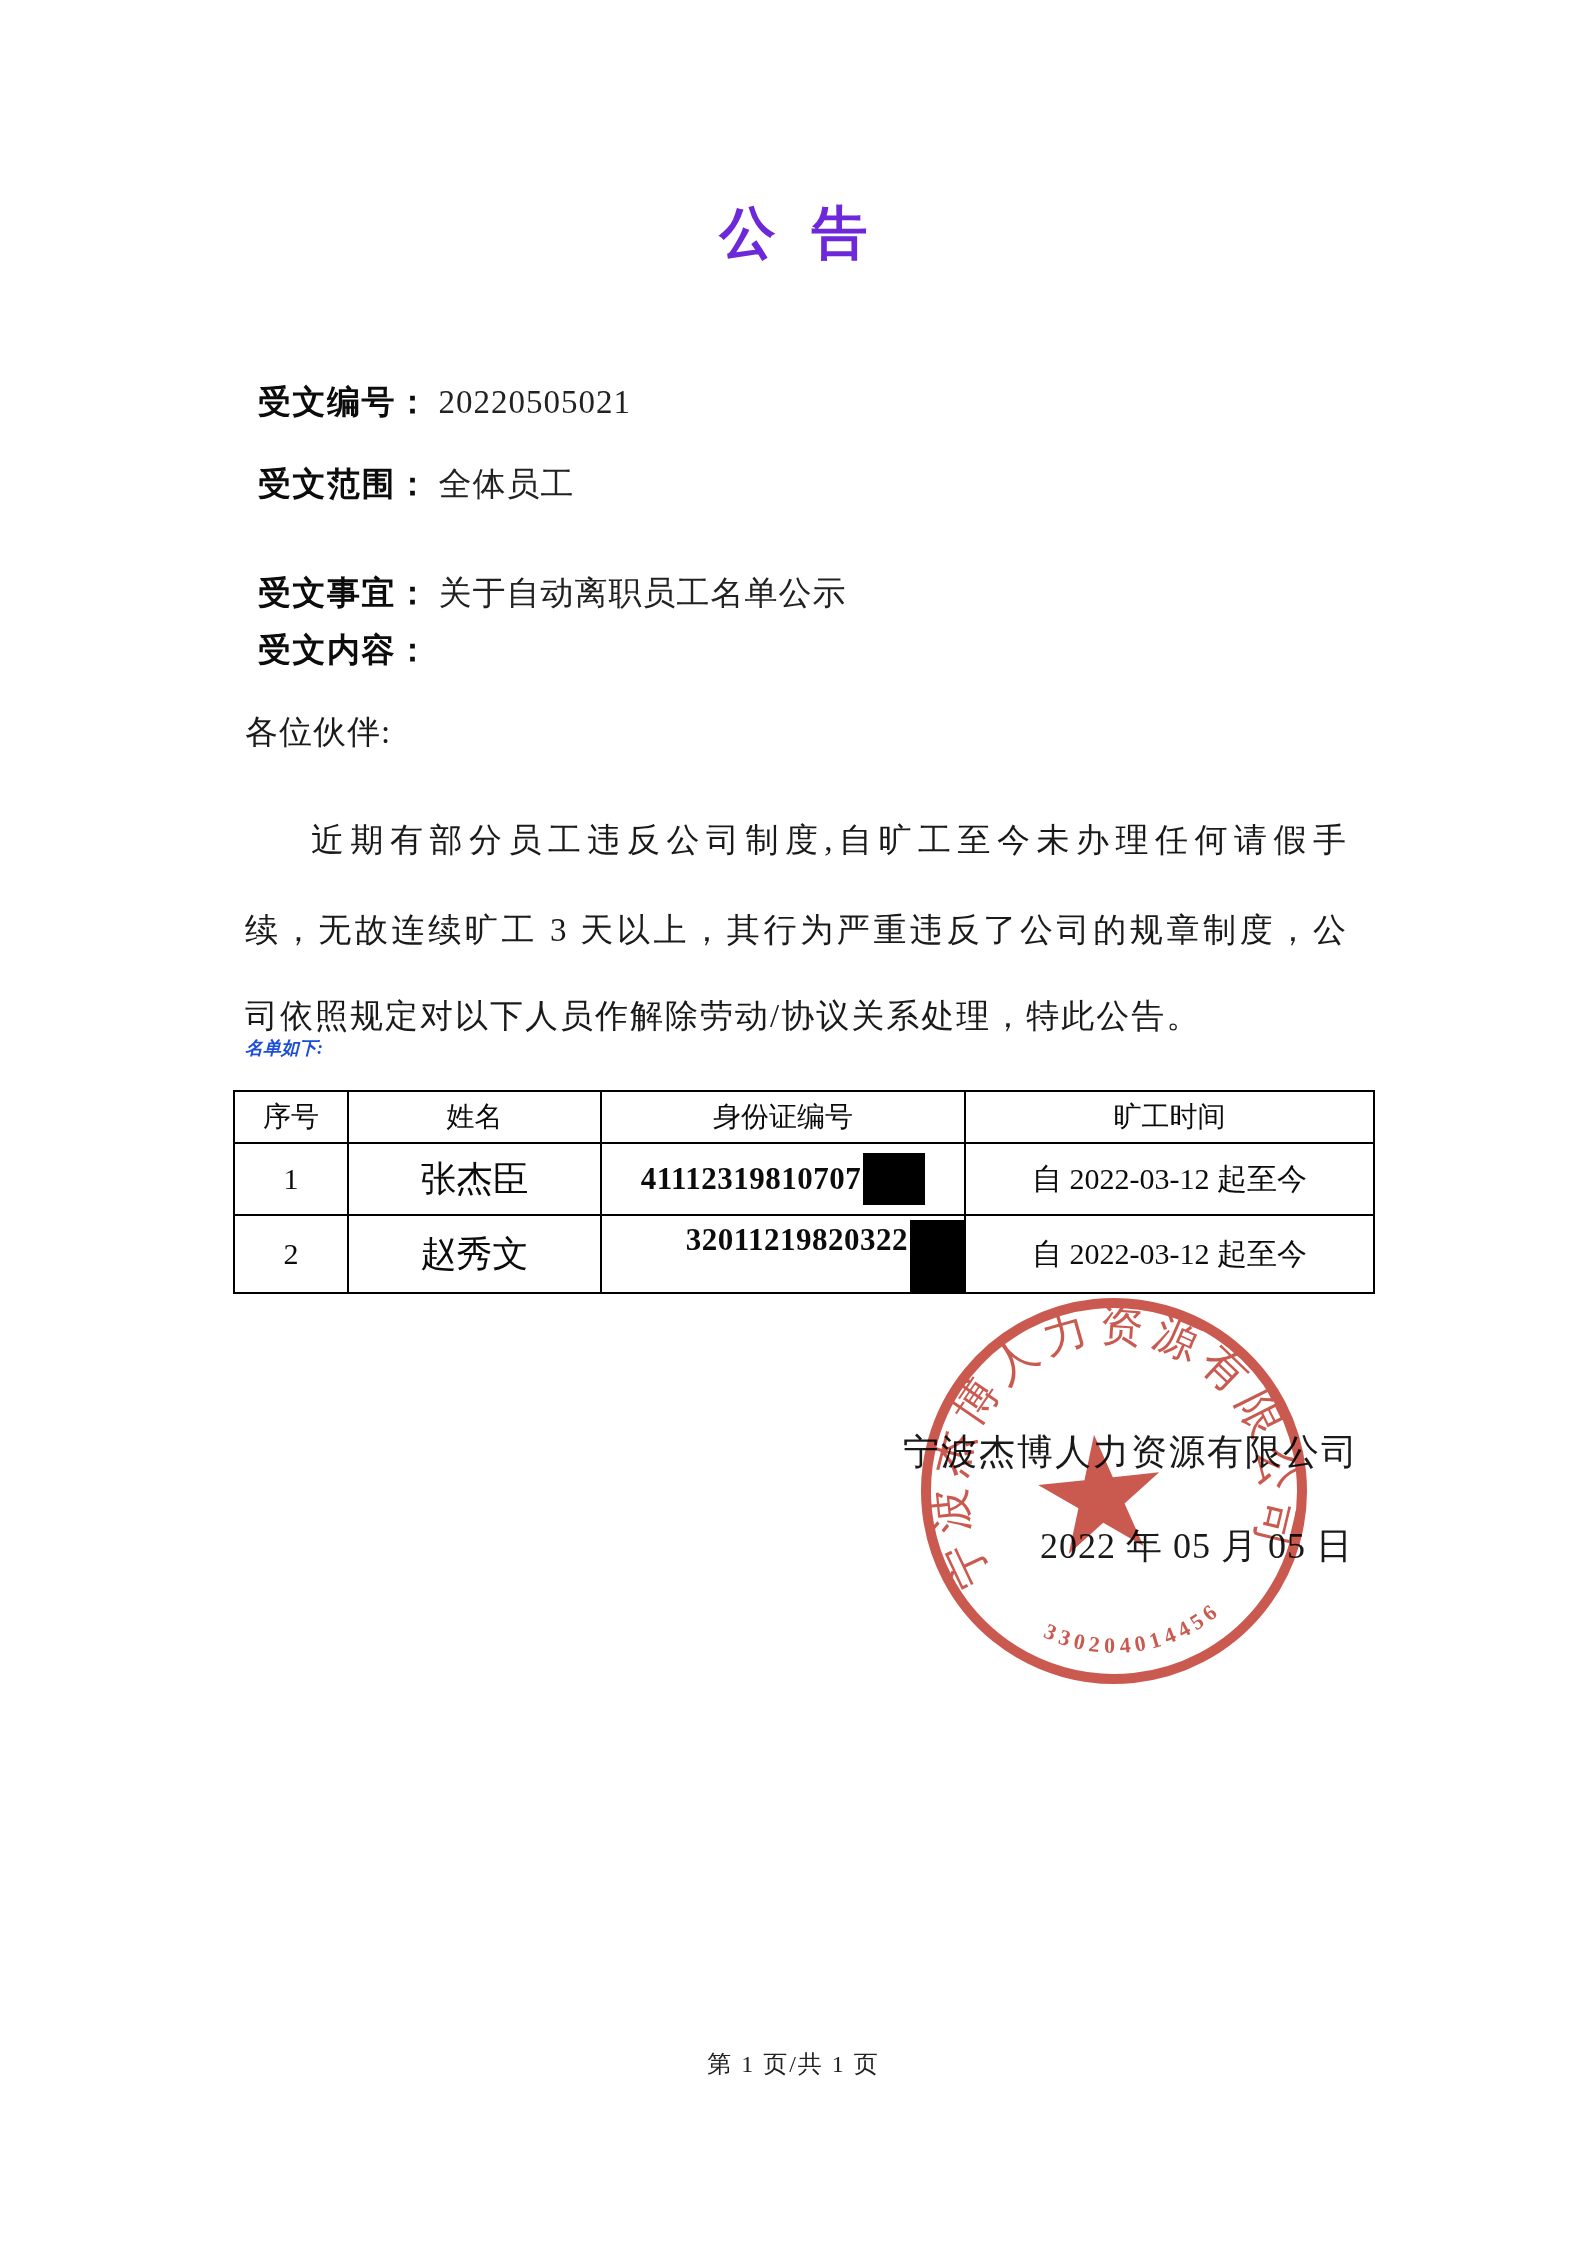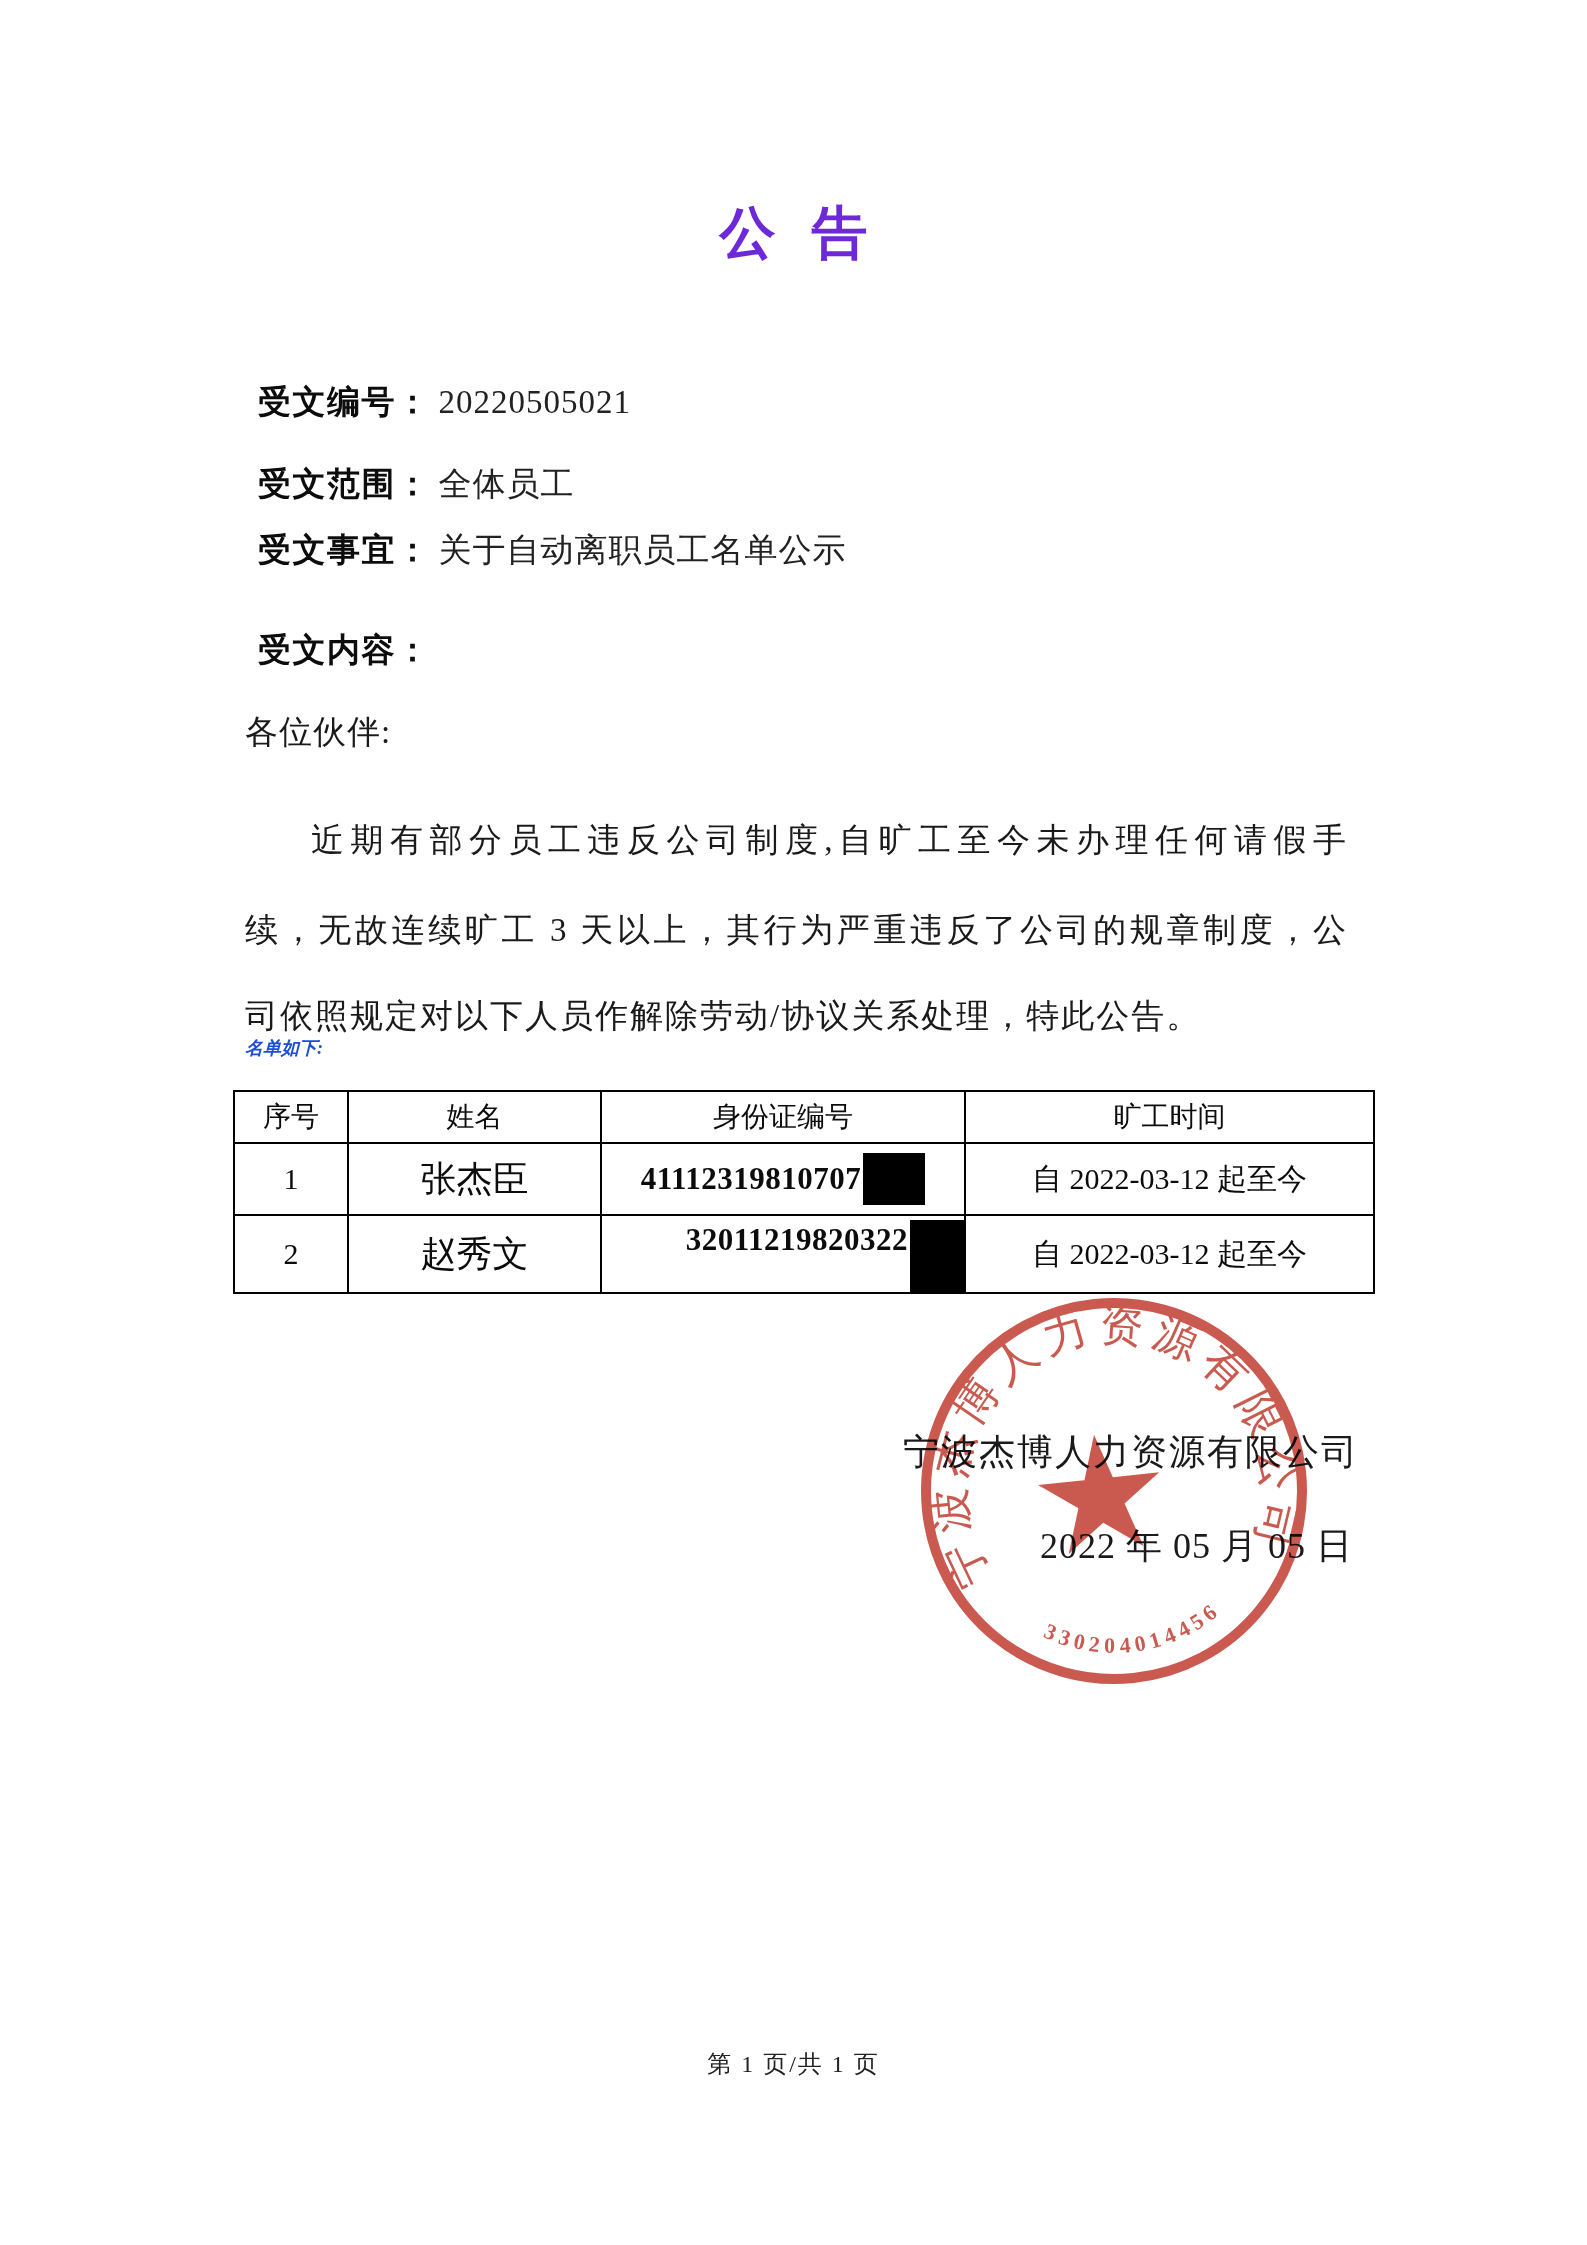--- a/index.html
+++ b/index.html
@@ -14,21 +14,21 @@
   .doc-title {
     position: absolute; top: 196px; left: 0; right: 0;
     text-align: center;
     font-size: 56px; font-weight: bold;
     word-spacing: 22px;
     color: #6d28d9;
   }
   .field-row { position: absolute; left: 245px; font-size: 33px; white-space: nowrap; margin-left: 13px; }
   .field-label { font-weight: bold; letter-spacing: 1.5px; color: #0c0c0c; }
   .field-value { margin-left: 8px; color: #222; letter-spacing: 1px; }
-  .f1 { top: 380px; } .f2 { top: 462px; } .f3 { top: 528px; text-align: center; } .f4 { top: 628px; }
+  .f1 { top: 380px; } .f2 { top: 462px; } .f3 { top: 571px; text-align: center; } .f4 { top: 628px; }
   .salutation { position: absolute; left: 245px; top: 710px; font-size: 33px; color: #1a1a1a; letter-spacing: 1px; }
   .para-line {
     position: absolute; left: 245px; width: 1103px;
     font-size: 33px; color: #1a1a1a;
     letter-spacing: 2px;
     text-align: justify; text-align-last: justify;
     white-space: nowrap;
     margin-top: 22px;
   }
   .pl1 { top: 796px; text-indent: 66px; }

